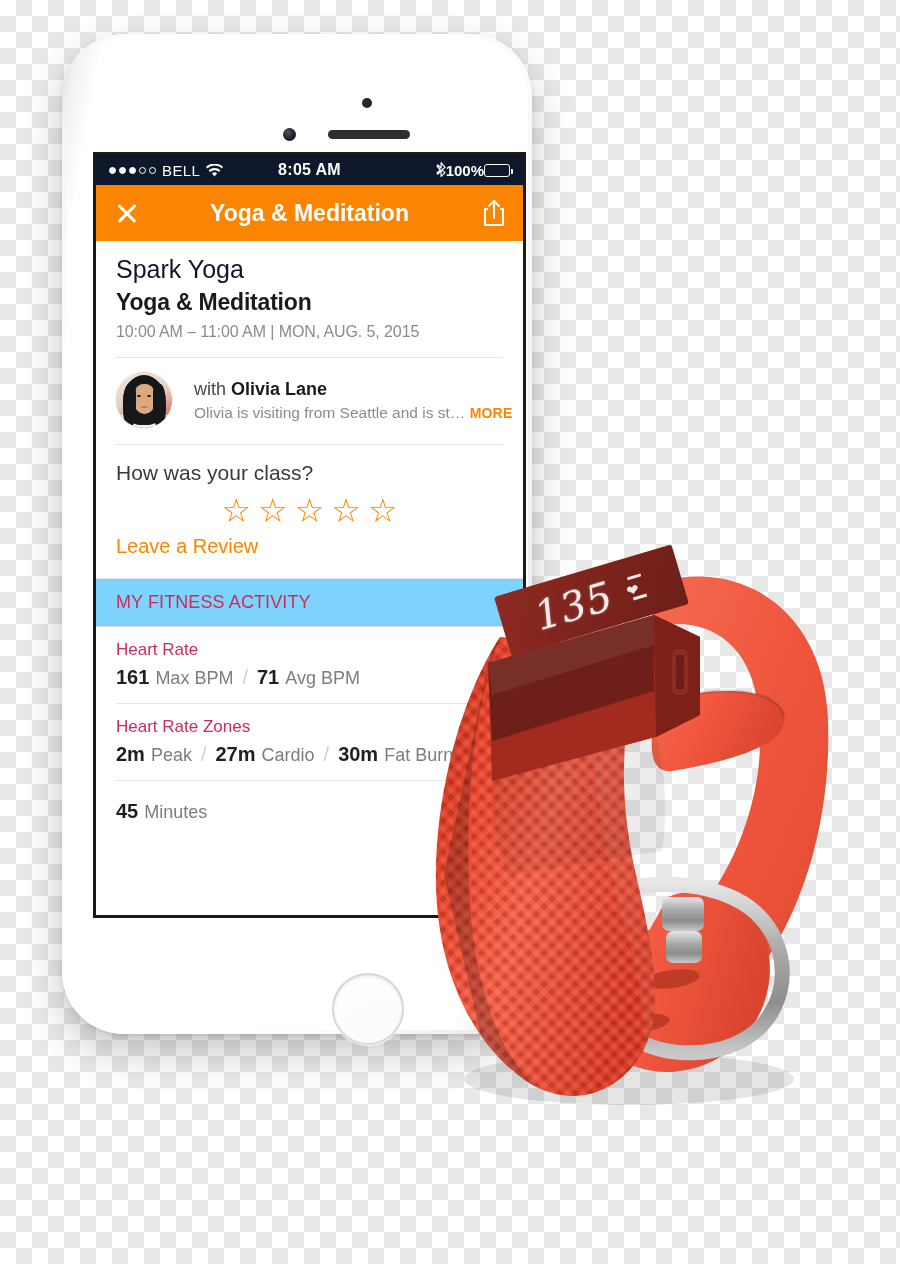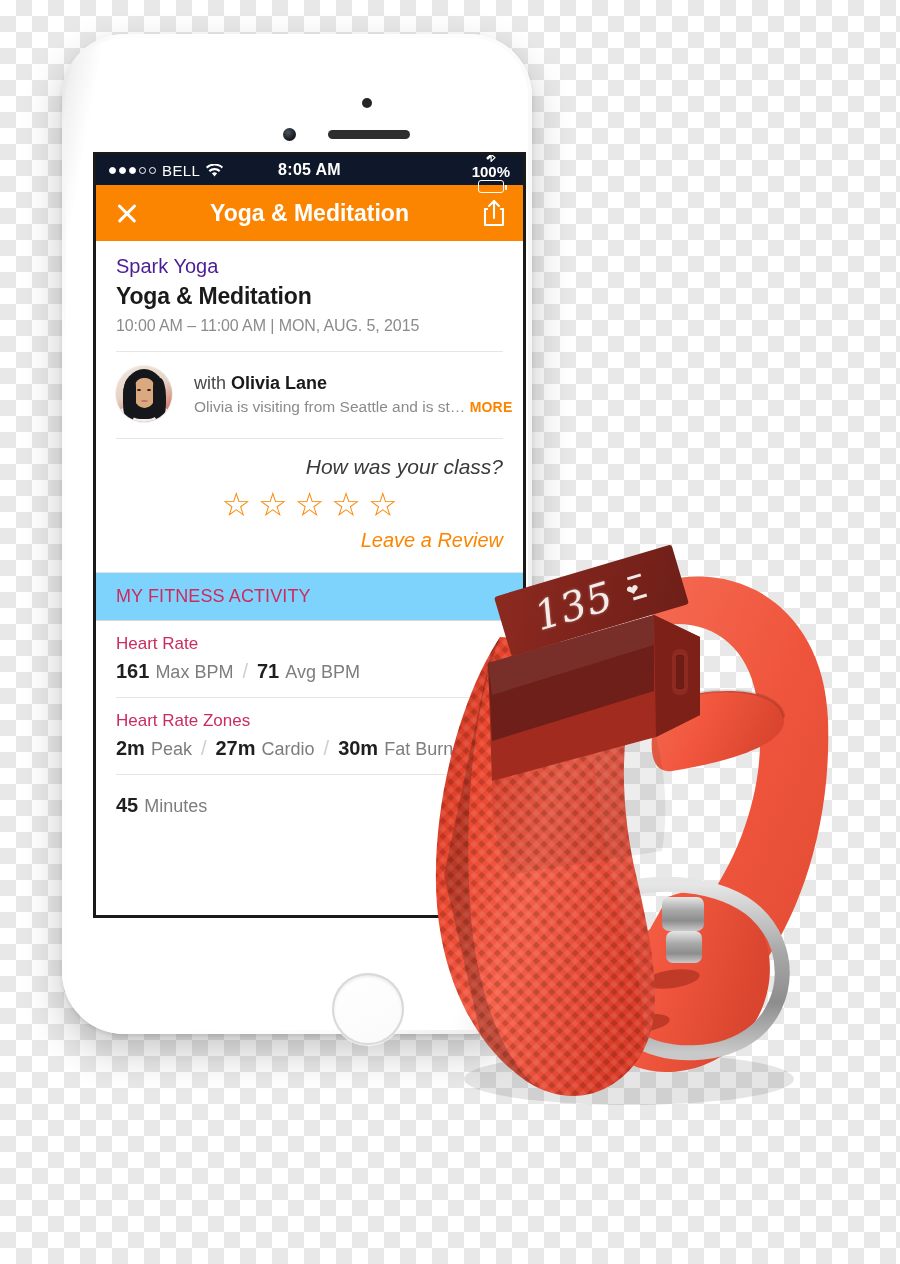--- a/index.html
+++ b/index.html
@@ -52,41 +52,41 @@
 
   
   #status-bar{height:30px;background:#0f172a;display:flex;align-items:center;
     padding:0 13px;color:#fff;font-size:15px;position:relative;}
   .sb-left{display:flex;align-items:center;gap:6px;}
   .sb-dots{display:flex;align-items:center;gap:3px;}
   .dot{width:7px;height:7px;border-radius:50%;border:1.3px solid #fff;box-sizing:border-box;}
   .dot.filled{background:#fff;}
   .carrier{font-size:15px;letter-spacing:.4px;}
   .sb-clock{position:absolute;left:0;right:0;text-align:center;font-size:16px;font-weight:bold;letter-spacing:.3px;}
-  .sb-right{margin-left:auto;display:flex;align-items:center;gap:0;position:relative;z-index:2;flex-direction:column;}
+  .sb-right{margin-left:auto;display:flex;align-items:center;gap:0;position:relative;z-index:2;}
   .batt-pct{font-size:15px;font-weight:bold;}
   .batt{width:26px;height:13px;border:1.6px solid #fff;border-radius:3px;padding:1.6px;box-sizing:border-box;position:relative;}
   .batt:after{content:"";position:absolute;right:-4px;top:4px;width:2px;height:5px;background:#fff;border-radius:0 1px 1px 0;}
   .batt-fill{height:100%;background:#fff;border-radius:1px;}
 
   
   #nav-bar{height:56px;background:#FB8500;display:flex;align-items:center;padding:0 16px;position:relative;}
   #close-btn{width:30px;height:30px;position:relative;cursor:pointer;flex:none;}
   #close-btn:before,#close-btn:after{content:"";position:absolute;left:3px;top:14px;width:24px;height:2.6px;background:#fff;border-radius:2px;}
   #close-btn:before{transform:rotate(45deg);}
   #close-btn:after{transform:rotate(-45deg);}
   #nav-title{position:absolute;left:0;right:0;text-align:center;color:#fff;font-size:23px;font-weight:bold;pointer-events:none;}
   #share-btn{margin-left:auto;width:26px;height:30px;position:relative;cursor:pointer;flex:none;z-index:2;}
 
   
   #content{background:#fff;}
   .pad{padding:0 20px;}
   .divider{height:1px;background:#e6e6e6;margin:0 20px;}
 
-  #studio-name{color:#4c1d95;font-size:20px;padding-top:14px;}
+  #studio-name{color:#0f172a;font-size:25px;padding-top:14px;}
   #class-title{color:#1a1a1a;font-size:23px;font-weight:bold;margin-top:5px;letter-spacing:-.2px;}
   #class-time{color:#8b8b8b;font-size:16px;margin-top:7px;padding-bottom:16px;letter-spacing:-.1px;}
 
   
   #instructor{display:flex;align-items:center;gap:22px;padding:14px 20px 16px 20px;}
   #avatar{width:56px;height:56px;border-radius:50%;flex:none;overflow:hidden;position:relative;
     background:#efe4da;box-shadow:0 0 0 1px rgba(0,0,0,.06);}
   .av-bg{position:absolute;inset:0;background:linear-gradient(160deg,#f3e6dc 0%,#e6d2c4 45%,#c8493c 100%);}
   .av-shirt{position:absolute;left:2px;bottom:0;width:52px;height:16px;background:#f4f1ee;border-radius:40% 40% 0 0;}
   .av-hair{position:absolute;left:7px;top:3px;width:42px;height:50px;border-radius:50% 50% 42% 42%;background:#16171b;}
@@ -96,21 +96,21 @@
   .av-eye{position:absolute;width:4px;height:2.4px;border-radius:50%;background:#2b211c;top:23px;}
   .av-eye.l{left:21px;} .av-eye.r{left:31px;}
   .av-mouth{position:absolute;left:25px;top:34px;width:7px;height:2.4px;border-radius:40%;background:#b37a67;}
   .instr-text{min-width:0;flex:1;}
   #instr-line1{font-size:18px;color:#4a4a4a;}
   #instr-line1 b{color:#1a1a1a;font-weight:bold;}
   #instr-line2{font-size:15.5px;color:#8b8b8b;margin-top:4px;white-space:nowrap;}
   #instr-more{color:#FB8500;font-weight:bold;font-size:14px;letter-spacing:.2px;cursor:pointer;}
 
   
-  #rating{padding:16px 20px 20px 20px;text-align:right;font-style:italic;}
+  #rating{padding:16px 20px 20px 20px;text-align:left;}
   #rating-question{font-size:21px;color:#3a3a3a;font-weight:normal;}
   #stars{display:flex;justify-content:center;gap:7px;margin-top:9px;}
   .star{font-size:33px;line-height:1;color:#FB8500;cursor:pointer;}
   #leave-review{color:#FB8500;font-size:20px;margin-top:8px;cursor:pointer;}
 
   
   #section-header{background:#7dd3fc;padding:13px 20px;border-top:1px solid #e4e3ea;border-bottom:1px solid #d8d7de;}
   #section-header span{color:#CC2B5E;font-size:18px;letter-spacing:.1px;}
 
   

